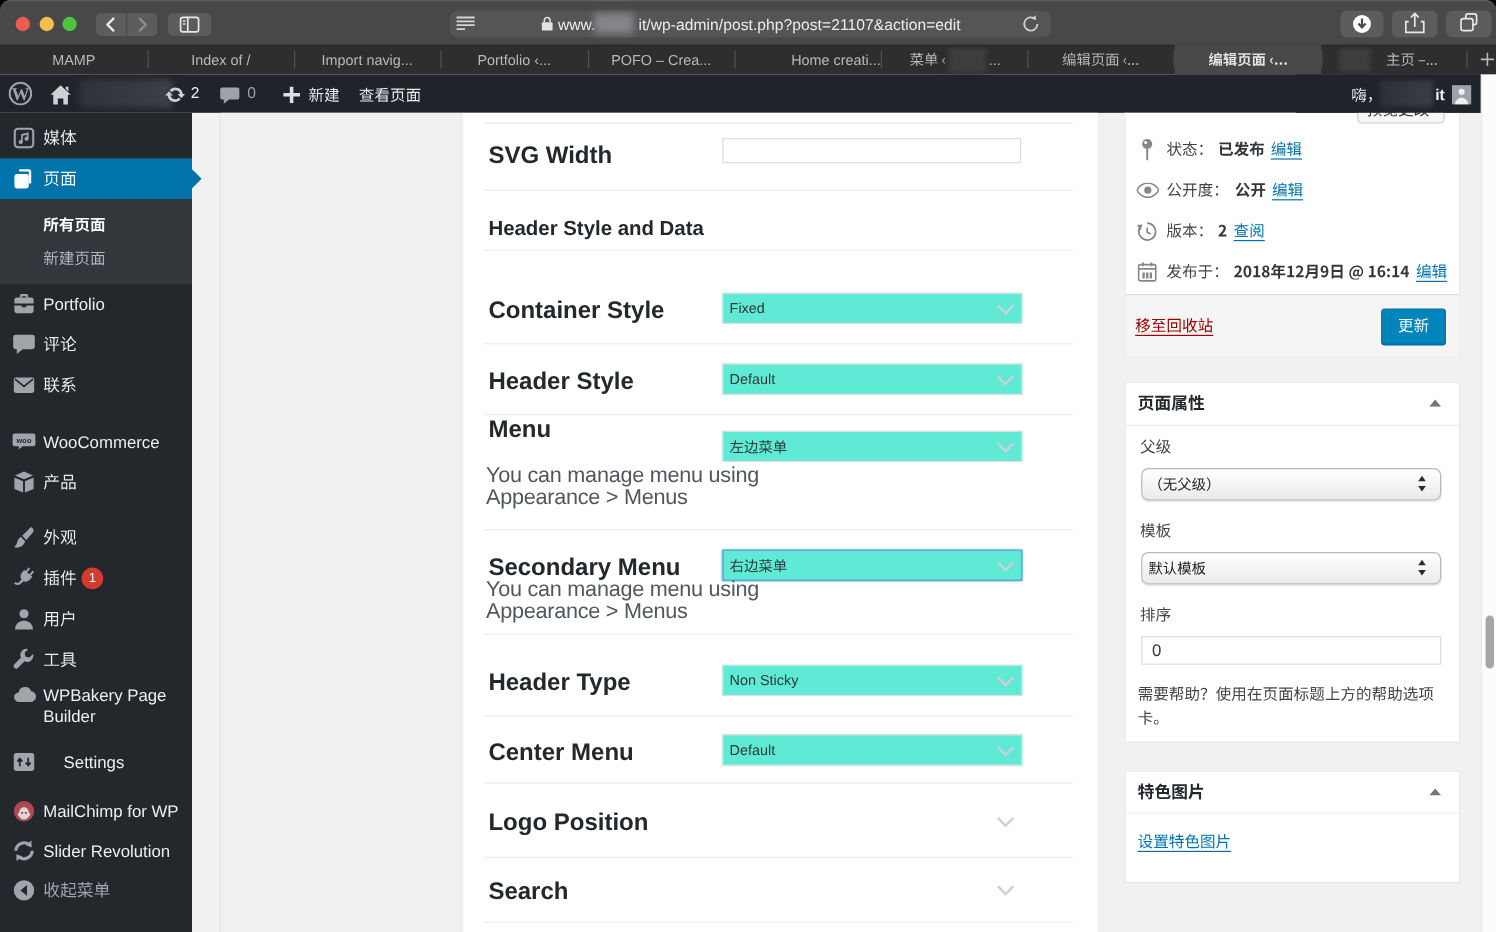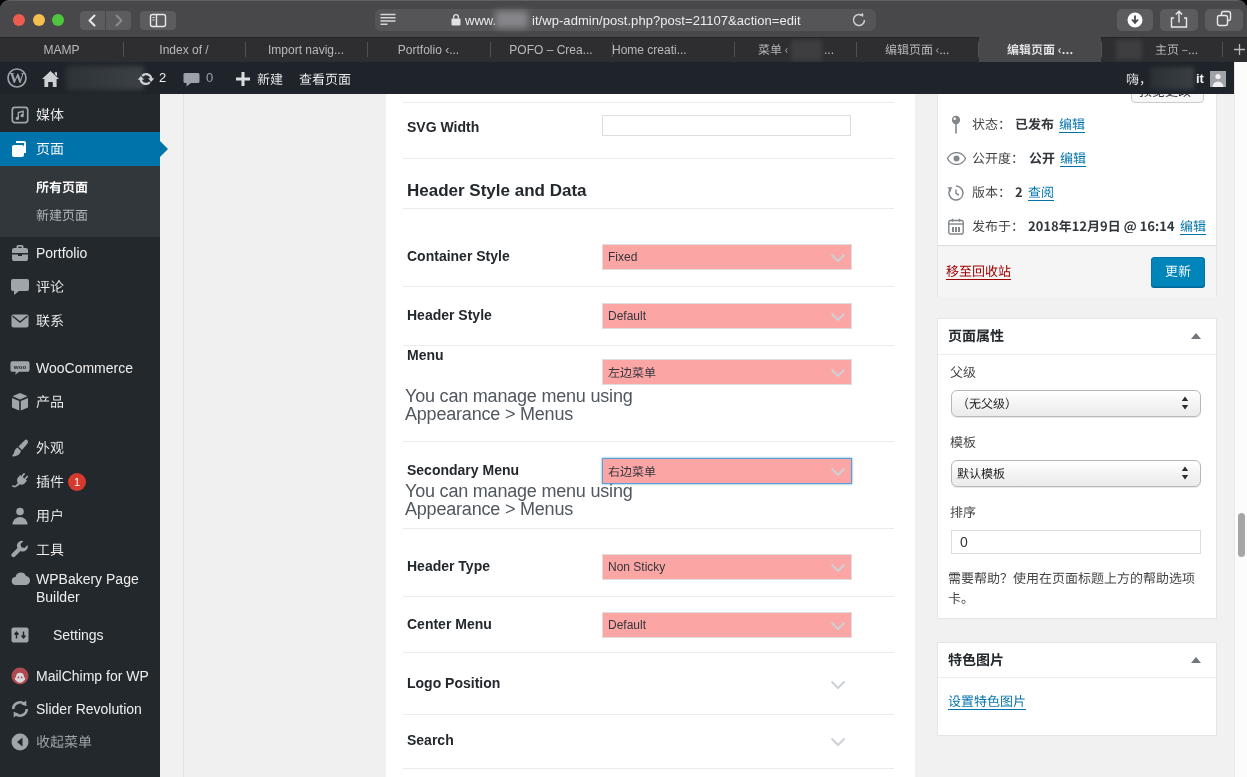--- a/index.html
+++ b/index.html
@@ -1,21 +1,21 @@
 <!DOCTYPE html>
 <html><head><meta charset="utf-8"><style>
 *{margin:0;padding:0;box-sizing:border-box}
 html,body{width:1247px;height:777px;overflow:hidden}
 body{font-family:"Liberation Sans",sans-serif;-webkit-font-smoothing:antialiased;background:#f1f1f1}
 #page{position:relative;width:1247px;height:777px;overflow:hidden}
 .abs{position:absolute}
 svg.t{display:block}
-.lbl{position:absolute;font-weight:bold;font-size:14px;color:#23282d}
+.lbl{position:absolute;font-weight:bold;font-size:20px;color:#23282d}
 .sep{position:absolute;left:403px;width:491px;height:1px;background:#ebebeb}
-.sel{position:absolute;left:602px;width:250px;height:26px;background:#fca5a5;border:1px solid #ddd;border-radius:0;
+.sel{position:absolute;left:602px;width:250px;height:26px;background:#5eead4;border:1px solid #ddd;border-radius:0;
  font-size:12px;color:#32373c;line-height:24px;padding-left:5px}
 .help{position:absolute;left:405px;font-size:18px;letter-spacing:-0.2px;color:#50575e}
 .mtxt{position:absolute;font-size:14px;color:#eee}
 .micon{position:absolute;left:10px;width:20px;height:20px}
 </style></head><body>
 <div id="page">
     <div class="abs" style="left:0;top:0;width:1247px;height:12px;background:#050505"></div>
     <div class="abs" style="left:0;top:0;width:1247px;height:37px;background:#48484a;border-top:1px solid #606062;border-radius:9px 9px 0 0">
       <div class="abs" style="left:13px;top:13px;width:12px;height:12px;border-radius:6px;background:#ee5c50"></div>
       <div class="abs" style="left:33px;top:13px;width:12px;height:12px;border-radius:6px;background:#f5be4f"></div>
@@ -77,21 +77,21 @@
     <div class="abs" style="left:856px;top:42px;width:1px;height:15px;background:#515153"></div>
     <div class="abs" style="left:978px;top:42px;width:1px;height:15px;background:#515153"></div>
     <div class="abs" style="left:1101px;top:42px;width:1px;height:15px;background:#515153"></div>
     <div class="abs" style="left:1222px;top:42px;width:1px;height:15px;background:#515153"></div>
     <div class="abs" style="left:979px;top:37px;width:122px;height:25px;background:#48484a"></div>
     <div class="abs" style="left:0px;top:43px;width:123px;text-align:center;font-size:12px;color:#b9b9bb">MAMP</div>
     <div class="abs" style="left:123px;top:43px;width:122px;text-align:center;font-size:12px;color:#b9b9bb">Index of /</div>
     <div class="abs" style="left:245px;top:43px;width:122px;text-align:center;font-size:12px;color:#b9b9bb">Import navig...</div>
     <div class="abs" style="left:367px;top:43px;width:123px;text-align:center;font-size:12px;color:#b9b9bb">Portfolio ‹...</div>
     <div class="abs" style="left:490px;top:43px;width:122px;text-align:center;font-size:12px;color:#b9b9bb">POFO – Crea...</div>
-    <div class="abs" style="left:612px;top:43px;width:122px;text-align:left;font-size:12px;color:#b9b9bb">Home creati...</div>
+    <div class="abs" style="left:612px;top:43px;width:122px;text-align:right;font-size:12px;color:#b9b9bb">Home creati...</div>
     <div class="abs" style="left:758px;top:43.3px;">
       <svg class="t" width="30.3" height="13.4" viewBox="0 -11.0 30.3 13.4">
         <path fill="#b9b9bb" d="M9.7 -7.7C7.8 -7.3 4.1 -7.0 1.1 -6.9C1.2 -6.7 1.3 -6.4 1.3 -6.2C4.4 -6.2 8.1 -6.5 10.5 -7.0ZM1.6 -5.5C2.1 -5.0 2.5 -4.2 2.7 -3.7L3.5 -4.1C3.3 -4.6 2.9 -5.3 2.4 -5.9ZM4.9 -5.9C5.3 -5.3 5.6 -4.6 5.7 -4.2L6.5 -4.5C6.4 -4.9 6.1 -5.6 5.7 -6.1ZM9.7 -6.3C9.4 -5.6 8.8 -4.6 8.3 -4.0L9.0 -3.7C9.5 -4.2 10.1 -5.2 10.6 -6.0ZM7.5 -10.1V-9.2H4.4V-10.1H3.5V-9.2H0.7V-8.4H3.5V-7.5H4.4V-8.4H7.5V-7.6H8.5V-8.4H11.3V-9.2H8.5V-10.1ZM5.5 -4.1V-3.2H0.7V-2.4H4.7C3.6 -1.4 1.9 -0.5 0.4 -0.0C0.6 0.1 0.9 0.5 1.0 0.7C2.6 0.2 4.4 -0.9 5.5 -2.1V1.0H6.4V-2.1C7.5 -0.9 9.3 0.1 10.9 0.7C11.1 0.4 11.3 0.1 11.5 -0.1C10.0 -0.5 8.3 -1.4 7.2 -2.4H11.4V-3.2H6.4V-4.1Z M14.7 -5.2H17.5V-3.9H14.7ZM18.4 -5.2H21.4V-3.9H18.4ZM14.7 -7.2H17.5V-6.0H14.7ZM18.4 -7.2H21.4V-6.0H18.4ZM20.5 -10.0C20.2 -9.4 19.7 -8.6 19.3 -8.0H16.4L16.9 -8.2C16.6 -8.7 16.1 -9.5 15.6 -10.0L14.8 -9.7C15.3 -9.2 15.7 -8.5 16.0 -8.0H13.8V-3.2H17.5V-2.0H12.6V-1.2H17.5V0.9H18.4V-1.2H23.4V-2.0H18.4V-3.2H22.3V-8.0H20.3C20.7 -8.5 21.1 -9.1 21.5 -9.7Z M29.1 -0.9 29.6 -1.3 28.0 -3.4 29.6 -5.5 29.1 -5.9 27.3 -3.8V-3.0Z"></path>
       </svg>
     </div>
     <div class="abs" style="left:791px;top:40px;width:31px;height:21px;background:#3e3e41;border-radius:2px;filter:blur(2px)"></div>
     <div class="abs" style="left:824px;top:43px;font-size:12px;color:#b9b9bb">...</div>
     <div class="abs" style="left:884.8px;top:43.3px">
       <svg class="t" width="64.3" height="13.4" viewBox="0 -11.0 64.3 13.4">
         <path fill="#b9b9bb" d="M0.5 -0.6 0.7 0.2C1.7 -0.2 2.9 -0.7 4.2 -1.2L4.0 -2.0C2.7 -1.5 1.4 -0.9 0.5 -0.6ZM0.7 -5.1C0.9 -5.2 1.2 -5.2 2.5 -5.4C2.0 -4.6 1.6 -4.0 1.4 -3.8C1.0 -3.3 0.8 -3.0 0.5 -3.0C0.6 -2.8 0.8 -2.4 0.8 -2.2C1.0 -2.3 1.4 -2.4 4.1 -3.1C4.0 -3.3 4.0 -3.6 4.0 -3.8L2.0 -3.4C2.9 -4.5 3.7 -5.8 4.4 -7.2L3.6 -7.6C3.4 -7.1 3.2 -6.6 2.9 -6.2L1.6 -6.1C2.3 -7.1 3.0 -8.5 3.4 -9.8L2.6 -10.1C2.1 -8.6 1.3 -7.0 1.1 -6.6C0.9 -6.2 0.7 -6.0 0.5 -5.9C0.6 -5.7 0.7 -5.3 0.7 -5.1ZM7.5 -4.2V-2.4H6.5V-4.2ZM8.1 -4.2H9.0V-2.4H8.1ZM5.8 -4.9V0.9H6.5V-1.7H7.5V0.6H8.1V-1.7H9.0V0.6H9.6V-1.7H10.5V0.1C10.5 0.2 10.4 0.2 10.3 0.2C10.2 0.2 10.0 0.2 9.8 0.2C9.9 0.4 9.9 0.7 10.0 0.9C10.4 0.9 10.7 0.9 10.9 0.7C11.1 0.6 11.2 0.4 11.2 0.1V-5.0L10.5 -4.9ZM9.6 -4.2H10.5V-2.4H9.6ZM7.3 -9.9C7.5 -9.6 7.6 -9.1 7.8 -8.8H5.0V-6.2C5.0 -4.3 4.9 -1.7 3.8 0.3C3.9 0.3 4.3 0.6 4.5 0.8C5.6 -1.2 5.8 -4.0 5.8 -6.0H11.0V-8.8H8.7C8.6 -9.2 8.4 -9.7 8.1 -10.2ZM5.8 -8.0H10.2V-6.7H5.8Z M18.6 -9.0H21.8V-7.8H18.6ZM17.8 -9.7V-7.1H22.7V-9.7ZM13.0 -4.0C13.1 -4.1 13.4 -4.2 13.8 -4.2H14.9V-2.4L12.5 -2.0L12.7 -1.1L14.9 -1.6V0.9H15.8V-1.8L17.1 -2.0L17.1 -2.8L15.8 -2.6V-4.2H16.9V-5.0H15.8V-6.8H14.9V-5.0H13.8C14.1 -5.8 14.4 -6.8 14.7 -7.8H16.9V-8.7H15.0C15.1 -9.1 15.2 -9.5 15.2 -9.9L14.4 -10.1C14.3 -9.6 14.2 -9.1 14.1 -8.7H12.6V-7.8H13.9C13.6 -6.8 13.4 -6.0 13.3 -5.7C13.1 -5.2 12.9 -4.8 12.7 -4.8C12.8 -4.6 12.9 -4.2 13.0 -4.0ZM21.8 -5.7V-4.6H18.7V-5.7ZM16.8 -0.9 16.9 -0.1 21.8 -0.5V1.0H22.6V-0.6L23.5 -0.6L23.5 -1.4L22.6 -1.3V-5.7H23.4V-6.4H17.1V-5.7H17.9V-1.0ZM21.8 -3.9V-2.9H18.7V-3.9ZM21.8 -2.2V-1.3L18.7 -1.0V-2.2Z M29.6 -5.5V-3.4C29.6 -2.1 29.1 -0.7 24.6 0.2C24.8 0.4 25.0 0.8 25.2 1.0C29.8 -0.0 30.5 -1.7 30.5 -3.4V-5.5ZM30.5 -1.3C31.9 -0.7 33.7 0.3 34.6 1.0L35.2 0.3C34.2 -0.4 32.4 -1.3 31.1 -1.9ZM26.1 -7.1V-1.5H27.0V-6.3H33.1V-1.6H34.1V-7.1H29.7C30.0 -7.6 30.2 -8.1 30.4 -8.6H35.2V-9.4H24.9V-8.6H29.4C29.2 -8.1 29.0 -7.6 28.8 -7.1Z M40.7 -4.0H43.2V-2.7H40.7ZM40.7 -4.7V-6.1H43.2V-4.7ZM40.7 -1.9H43.2V-0.5H40.7ZM36.7 -9.3V-8.4H41.3C41.2 -7.9 41.1 -7.4 41.0 -6.9H37.2V1.0H38.1V0.3H45.8V1.0H46.8V-6.9H41.9L42.4 -8.4H47.3V-9.3ZM38.1 -0.5V-6.1H39.8V-0.5ZM45.8 -0.5H44.0V-6.1H45.8Z M53.1 -0.9 53.6 -1.3 52.0 -3.4 53.6 -5.5 53.1 -5.9 51.3 -3.8V-3.0Z M56.0 0.2C56.4 0.2 56.8 -0.2 56.8 -0.7C56.8 -1.2 56.4 -1.5 56.0 -1.5C55.5 -1.5 55.2 -1.2 55.2 -0.7C55.2 -0.2 55.5 0.2 56.0 0.2Z M59.3 0.2C59.7 0.2 60.1 -0.2 60.1 -0.7C60.1 -1.2 59.7 -1.5 59.3 -1.5C58.9 -1.5 58.5 -1.2 58.5 -0.7C58.5 -0.2 58.9 0.2 59.3 0.2Z M62.7 0.2C63.1 0.2 63.4 -0.2 63.4 -0.7C63.4 -1.2 63.1 -1.5 62.7 -1.5C62.2 -1.5 61.9 -1.2 61.9 -0.7C61.9 -0.2 62.2 0.2 62.7 0.2Z"></path>

